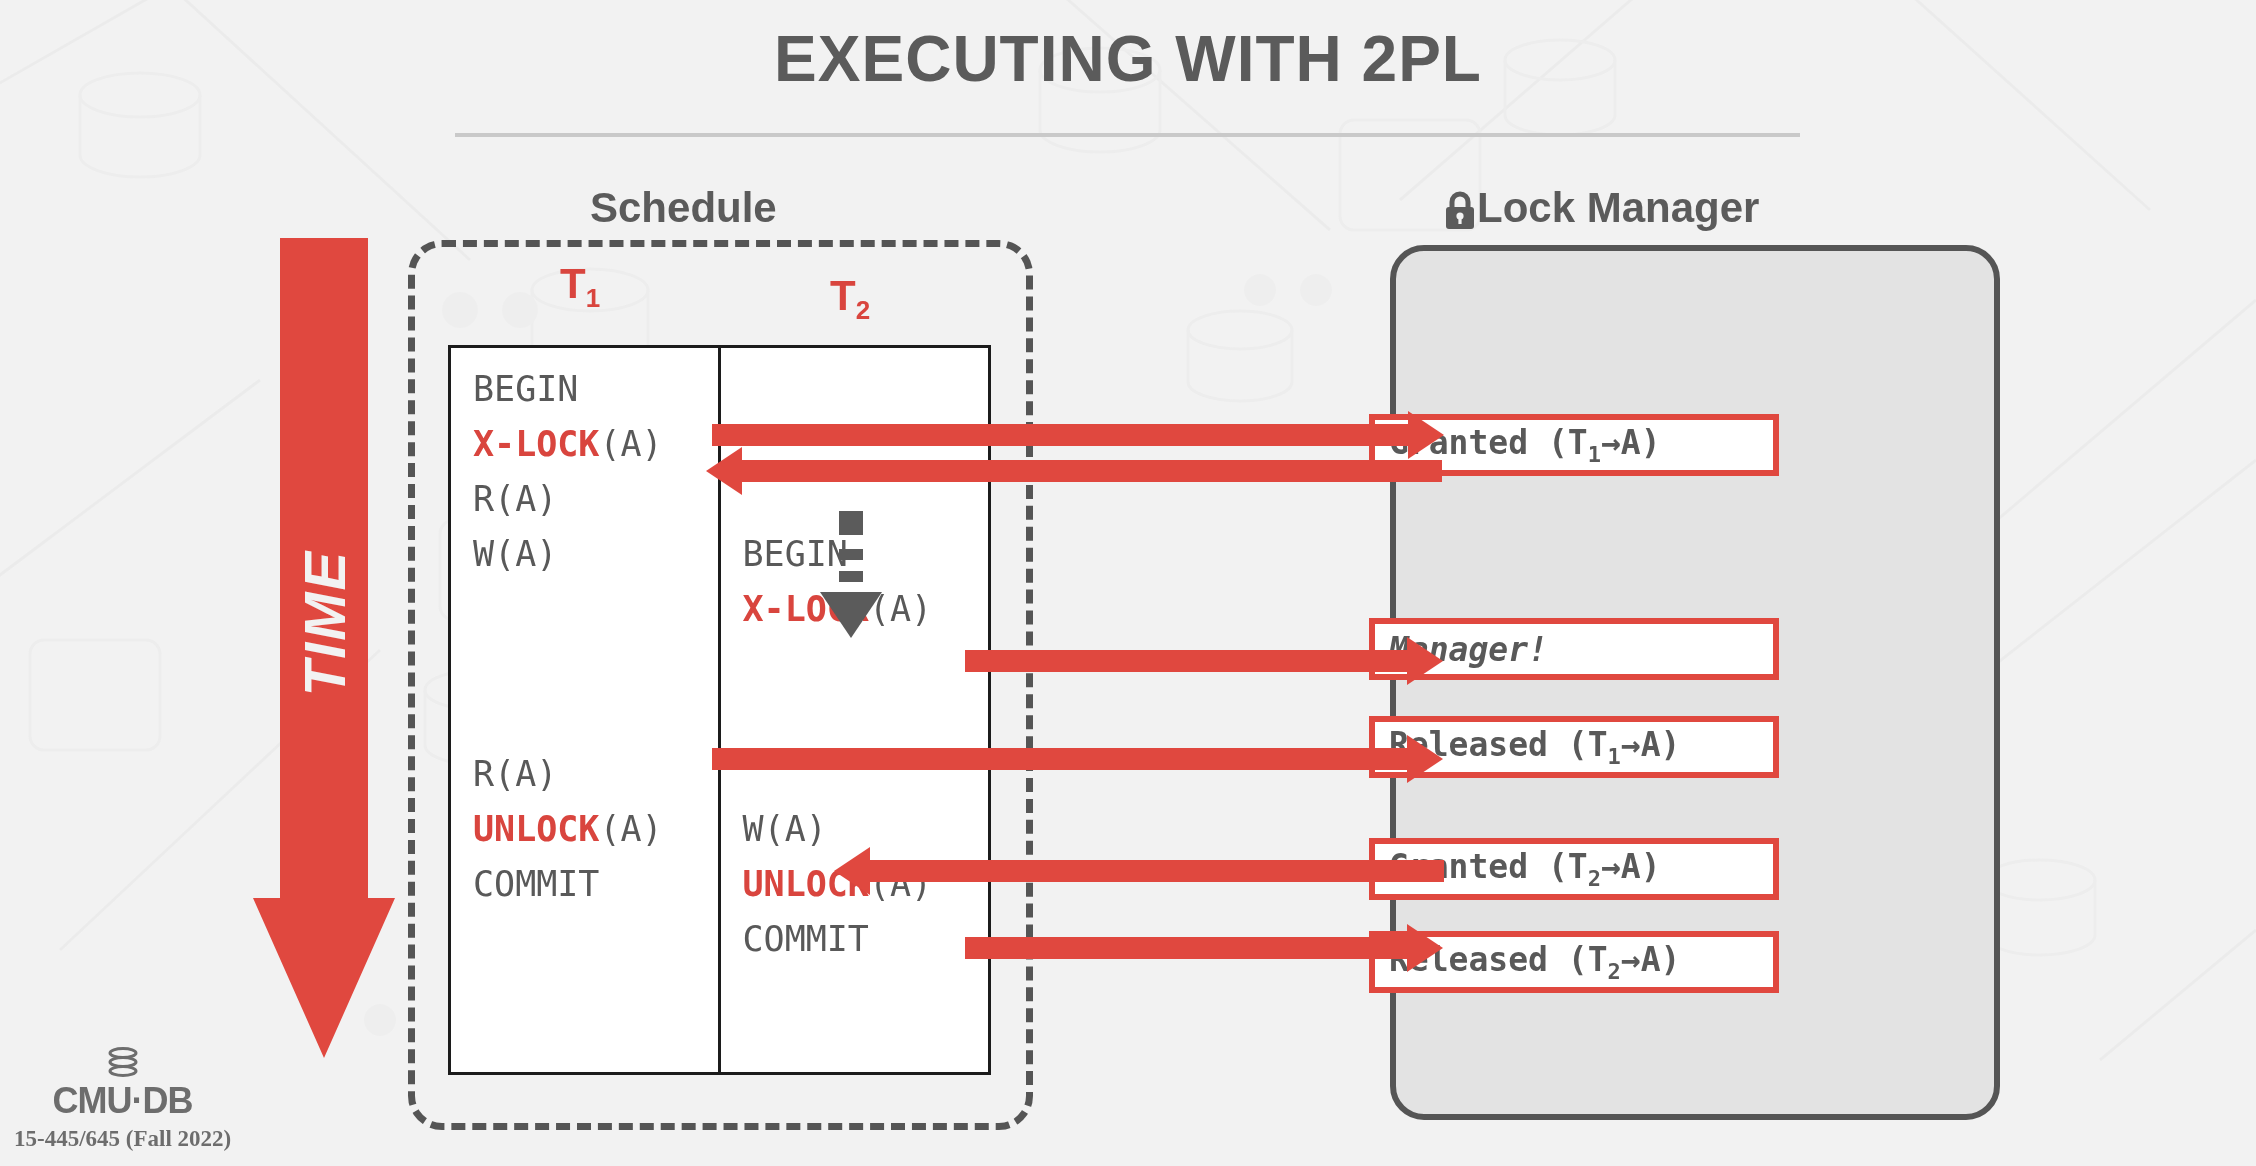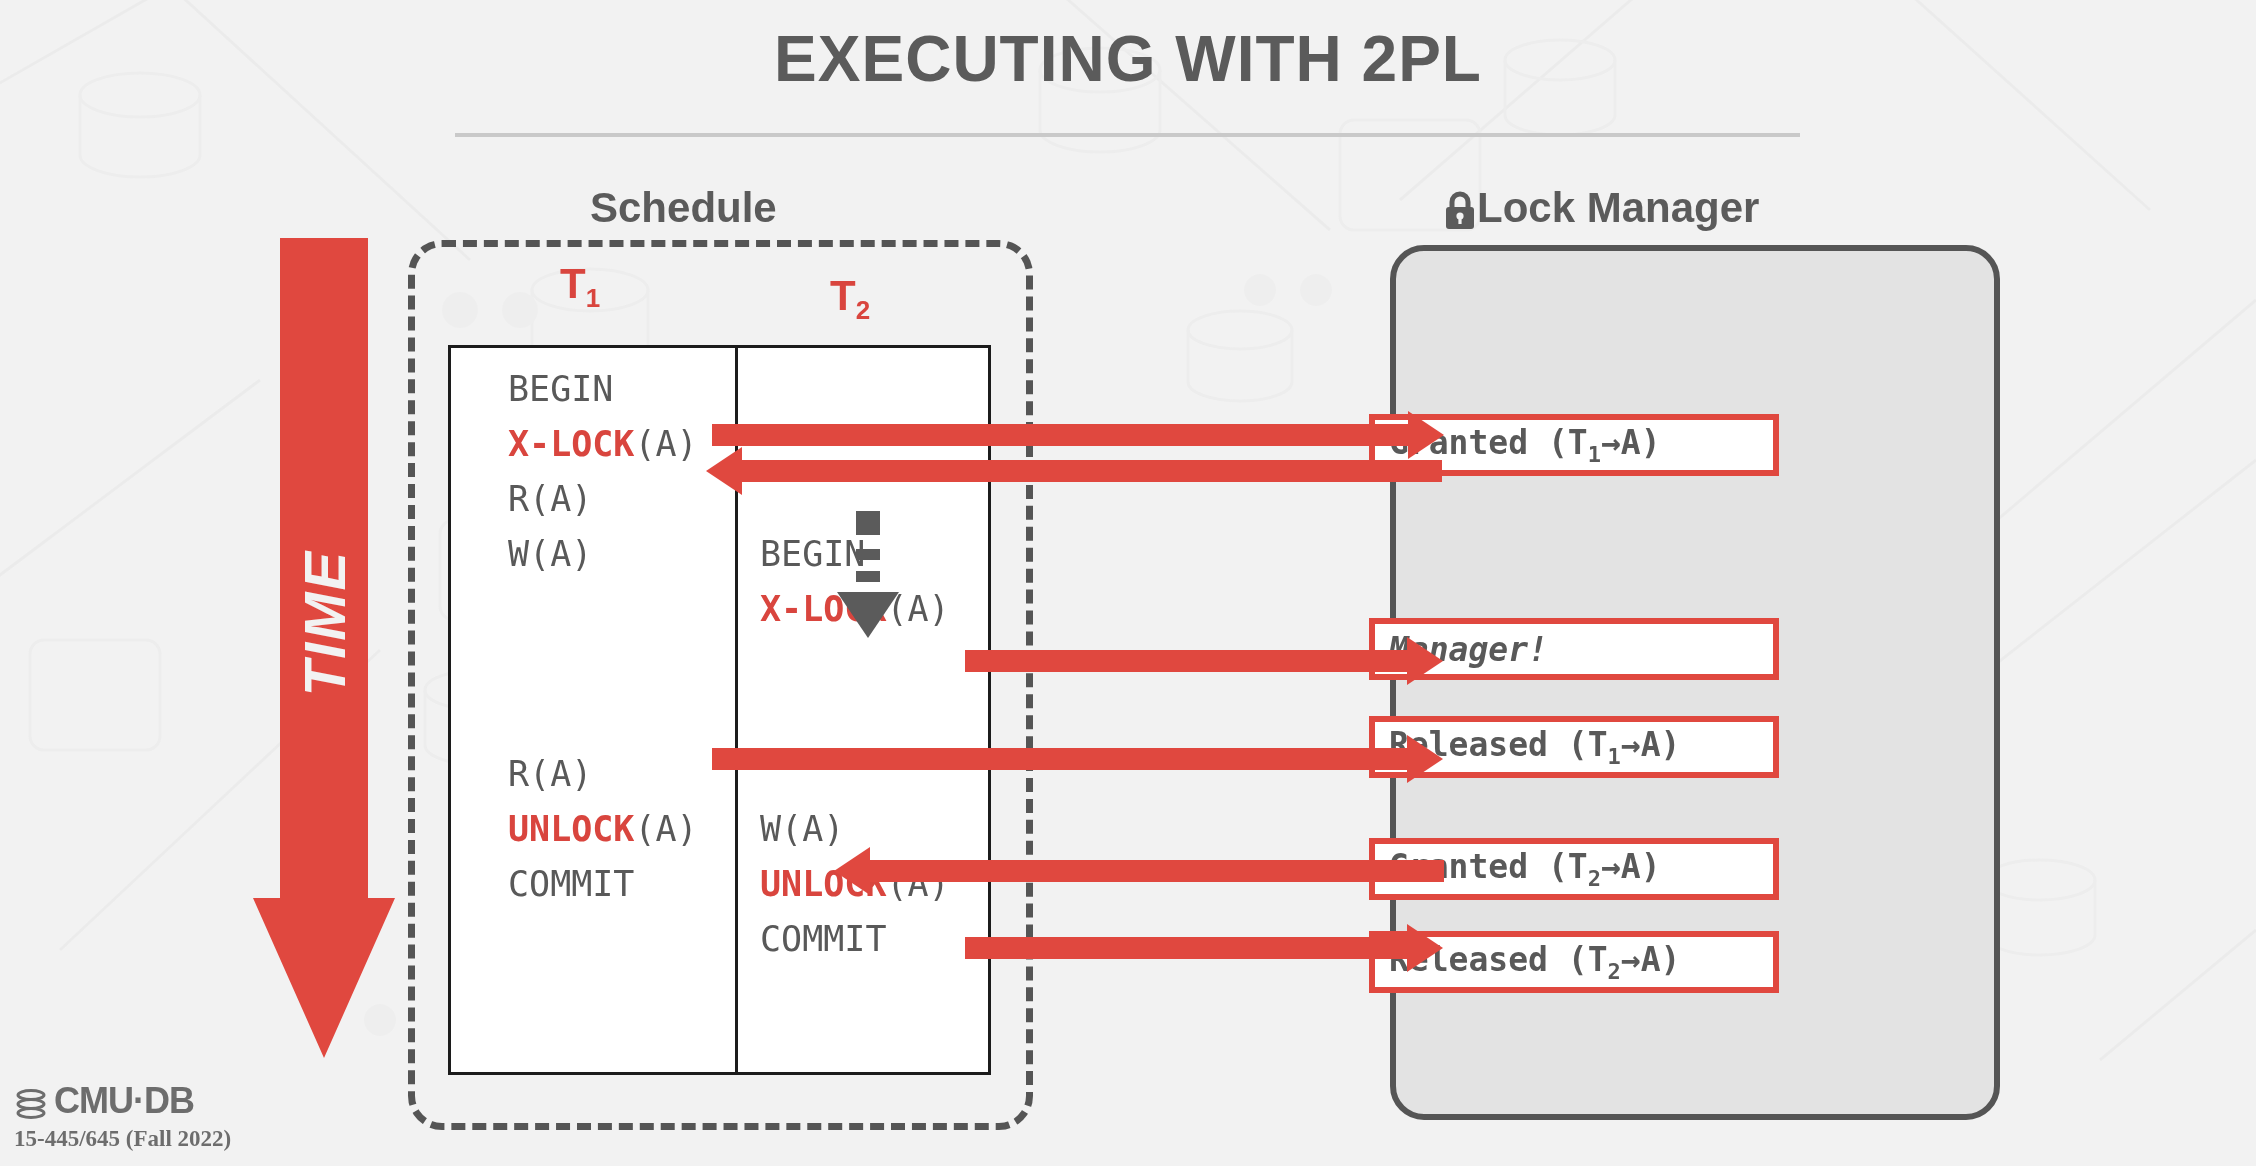--- a/index.html
+++ b/index.html
@@ -103,21 +103,20 @@
   
   #schedule-table {
     position: absolute;
     left: 448px;
     top: 345px;
     width: 543px;
     height: 730px;
     background: #ffffff;
     border: 3px solid #1c1c1c;
     display: flex;
-    padding-left: 35px;
   }
   .sched-col {
     position: relative;
     padding: 14px 0 0 22px;
   }
   #sched-col-t1 { width: 271px; border-right: 3px solid #1c1c1c; }
   #sched-col-t2 { width: 269px; }
 
   .op-line {
     font-family: "DejaVu Sans Mono", monospace;
@@ -211,20 +210,21 @@
     bottom: 14px;
   }
   #footer .brand {
     display: flex;
     align-items: center;
     gap: 6px;
     font-size: 36px;
     font-weight: bold;
     color: #6d6d6d;
     letter-spacing: -1px;
+    flex-direction: column;
   }
   #footer .course {
     font-family: "Liberation Serif", serif;
     font-size: 23px;
     font-weight: bold;
     color: #6d6d6d;
     margin-top: 4px;
   }
   .db-icon { width: 34px; height: 30px; }
 </style>

